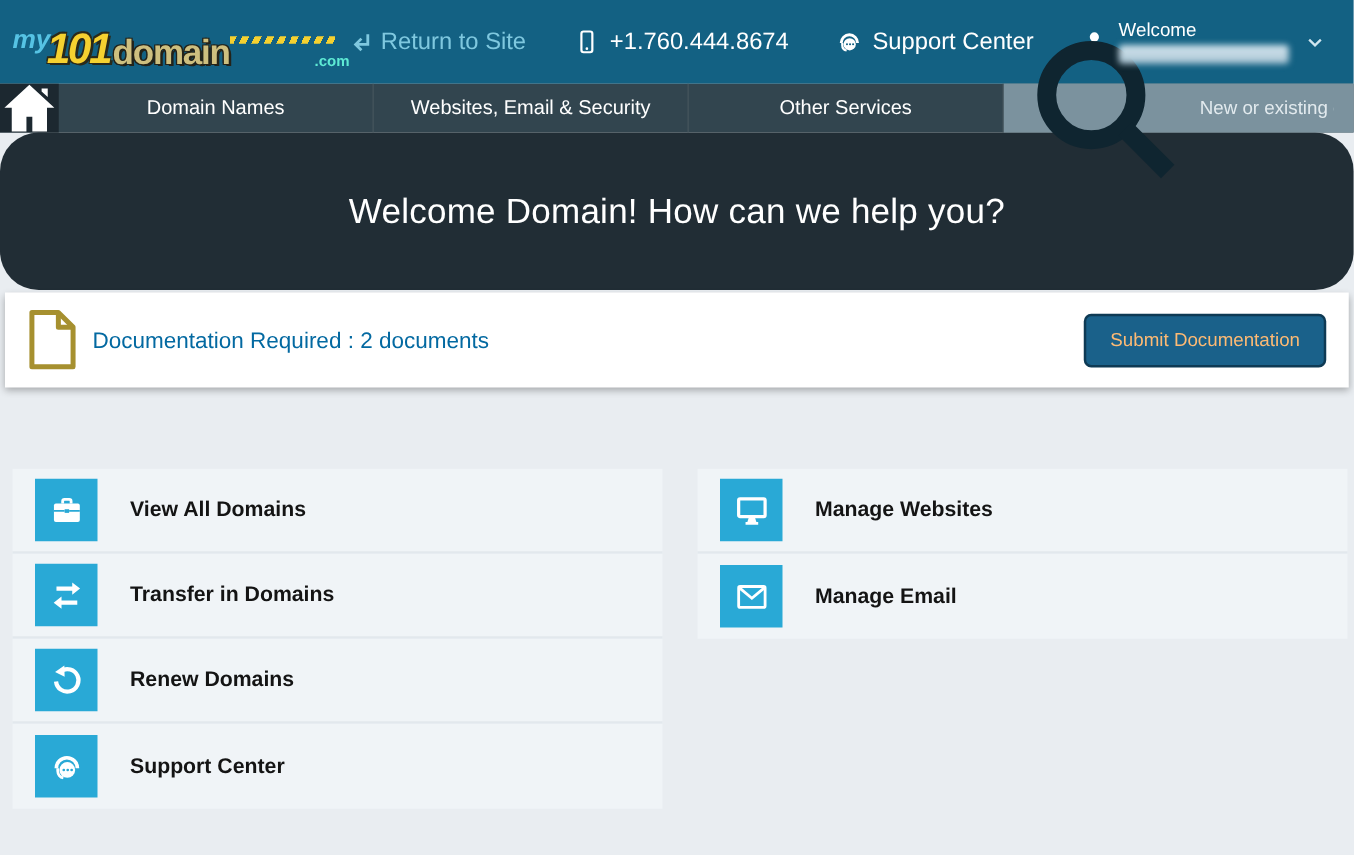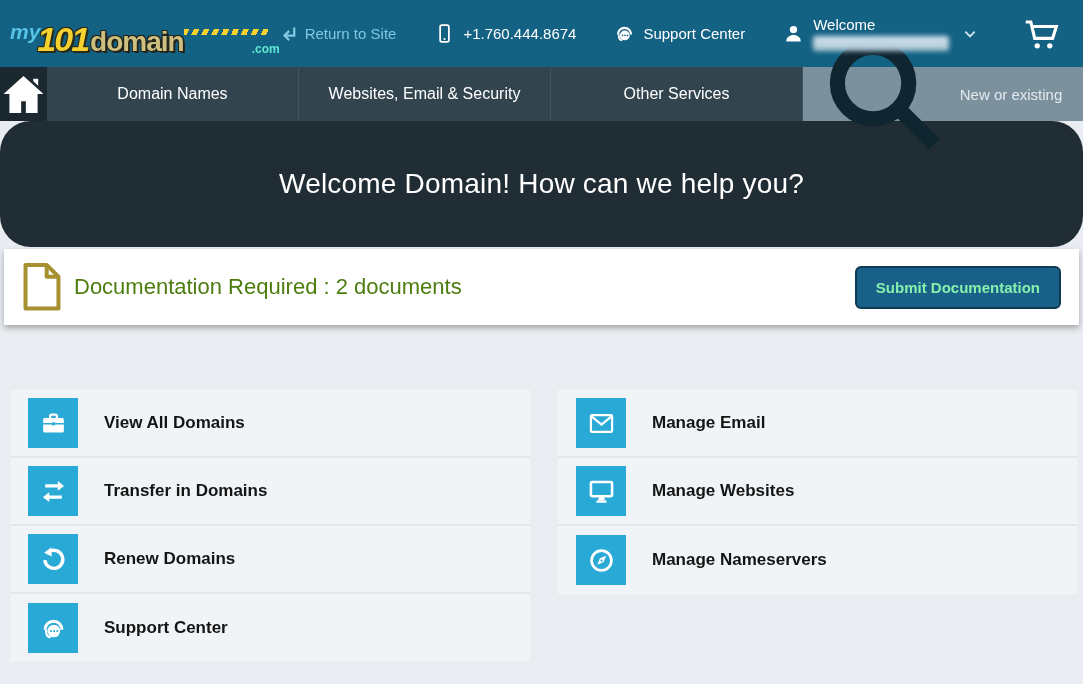--- a/index.html
+++ b/index.html
@@ -30,39 +30,39 @@
     color:#cdbf7f; font-size:28px; font-weight:bold; letter-spacing:-1px;
     text-shadow:-1px -1px 0 #23231a, 1px -1px 0 #23231a, -1px 1px 0 #23231a, 2px 2px 0 #23231a;
   }
   .logo-stripes {
     height:6px; margin-top:1px; width:84px;
     background: repeating-linear-gradient(115deg, #f5d130 0 5px, transparent 5px 9px);
   }
   .logo-com { color:#5eead4; font-size:12px; font-weight:bold; margin-left:-16px; padding-bottom:1px; }
 
   .topbar-links { margin-left:auto; display:flex; align-items:center; gap:38px; }
-  .top-link { display:flex; align-items:center; gap:8px; font-size:15px; cursor:pointer; white-space:nowrap; }
+  .top-link { display:flex; align-items:center; gap:8px; font-size:19px; cursor:pointer; white-space:nowrap; }
   .return { color: var(--link-blue, #7fc8df); }
   .phone, .support { color:#fff; }
   .icon-16 { width:17px; height:17px; }
   .icon-20 { width:21px; height:21px; }
   .user-box { display:flex; align-items:center; gap:9px; cursor:pointer; color:#ffffff; }
   .user-texts { display:flex; flex-direction:column; }
   .welcome-label { font-size:15px; margin-bottom:3px; }
   .username-blur {
     width:136px; height:15px; border-radius:3px;
     background:linear-gradient(180deg,#d5e6ef,#a9c4d3);
     filter: blur(2.5px);
   }
   .chevron { width:16px; height:16px; color:#cfe6f0; margin-left:4px; }
   .cart { color:#fff; cursor:pointer; margin-left:6px; }
   .cart svg { width:30px; height:28px; }
 
   
-  .navbar { height:54px; display:flex; background: var(--nav-bg, #32454f); }
+  .navbar { height:39px; display:flex; background: var(--nav-bg, #32454f); }
   .nav-home {
     width:47px; background: var(--nav-home-bg, #1c2830);
     display:flex; align-items:center; justify-content:center; cursor:pointer; color:#fff;
   }
   .nav-home svg { width:21px; height:21px; }
   .nav-item {
     width:252px; display:flex; align-items:center; justify-content:center;
     color:#fff; font-size:16px; cursor:pointer; border-right:1px solid #45555d;
   }
   .nav-search {
@@ -83,26 +83,26 @@
   }
   .hero h1 { color:#fff; font-size:28px; font-weight:400; letter-spacing:.2px; }
 
   
   .doc-banner {
     margin:2px 4px 0; background:#fff; height:76px;
     box-shadow:0 3px 6px rgba(0,0,0,.3);
     display:flex; align-items:center; padding:0 14px 0 18px;
   }
   .doc-file { color: var(--gold, #a6902f); width:40px; height:50px; flex:none; }
-  .doc-text { margin-left:12px; font-size:22px; color:#4d7c0f; }
+  .doc-text { margin-left:12px; font-size:18px; color:#0369a1; }
   .doc-btn {
     margin-left:auto; margin-right:4px;
-    background: var(--button-bg, #1a618a); color:#86efac;
+    background: var(--button-bg, #1a618a); color:#fdba74;
     border:2px solid var(--button-border, #0e3a54); border-radius:6px;
-    font-family:inherit; font-size:15px; font-weight:bold;
+    font-family:inherit; font-size:15px; font-weight:normal;
     padding:11px 19px; cursor:pointer;
   }
 
   
   .menu-grid { display:flex; gap:28px; margin:65px 5px 0 10px; }
   .menu-col { flex:1; }
   .menu-item {
     height:68px; background: var(--item-bg, #f0f4f7);
     display:flex; align-items:center; padding-left:18px;
     cursor:pointer; border-bottom:2px solid #e2e8ed;
@@ -271,41 +271,31 @@
             <circle cx="15.4" cy="14.2" r=".95" fill="var(--icon-bg,#29a9d6)"></circle>
             <path d="M5.5 13v2a5 5 0 0 0 4 4.9" fill="none" stroke="currentColor" stroke-width="2"></path>
           </svg>
         </span>
         <span class="menu-label">Support Center</span>
       </div>
     </div>
   <div class="menu-col">
       <div class="menu-item">
         <span class="menu-icon">
-          <svg viewBox="0 0 24 24" fill="none" stroke="currentColor" stroke-width="2">
-            <rect x="2.6" y="4.6" width="18.8" height="14.8" rx="1"></rect>
-            <path d="M3.4 5.8L12 13l8.6-7.2"></path>
-          </svg>
-        </span>
-        <span class="menu-label">Manage Email</span>
-      </div>
-      <div class="menu-item">
-        <span class="menu-icon">
           <svg viewBox="0 0 24 24" fill="none" stroke="currentColor" stroke-width="2.3">
             <rect x="2.6" y="3.6" width="18.8" height="12.6" rx="1"></rect>
             <path d="M10 16.2h4l1.2 3.8h-6.4z" fill="currentColor" stroke="none"></path>
             <path d="M7.5 21h9" stroke-width="2"></path>
           </svg>
         </span>
         <span class="menu-label">Manage Websites</span>
       </div>
       <div class="menu-item">
         <span class="menu-icon">
-          <svg viewBox="0 0 24 24" fill="none" stroke="currentColor" stroke-width="2.4">
-            <circle cx="12" cy="12" r="8.8"></circle>
-            <path d="M16.2 7.8l-2.3 5.6-5.6 2.3 2.3-5.6z" fill="currentColor" stroke="none"></path>
-            <circle cx="12" cy="12" r="1" fill="var(--icon-bg,#29a9d6)" stroke="none"></circle>
-          </svg>
-        </span>
-        <span class="menu-label">Manage Nameservers</span>
+          <svg viewBox="0 0 24 24" fill="none" stroke="currentColor" stroke-width="2">
+            <rect x="2.6" y="4.6" width="18.8" height="14.8" rx="1"></rect>
+            <path d="M3.4 5.8L12 13l8.6-7.2"></path>
+          </svg>
+        </span>
+        <span class="menu-label">Manage Email</span>
       </div>
     </div>
 </main>
 
 </body></html>

